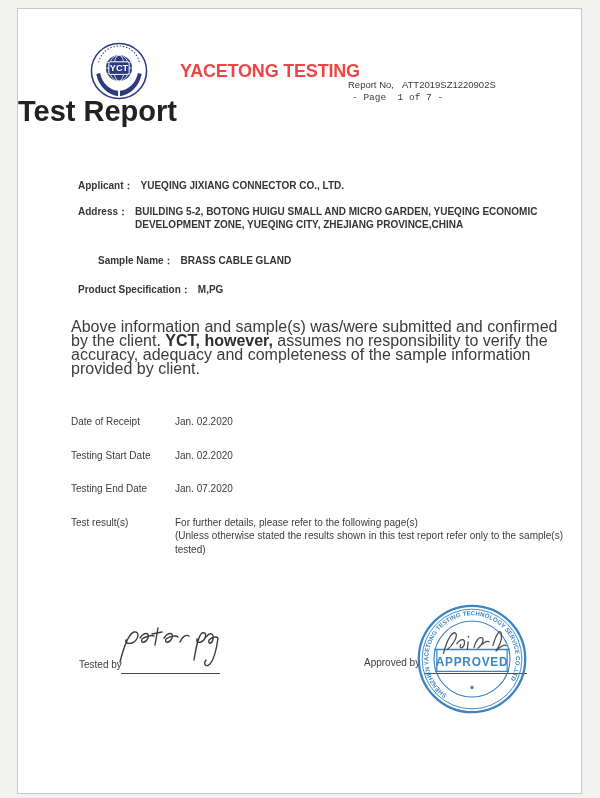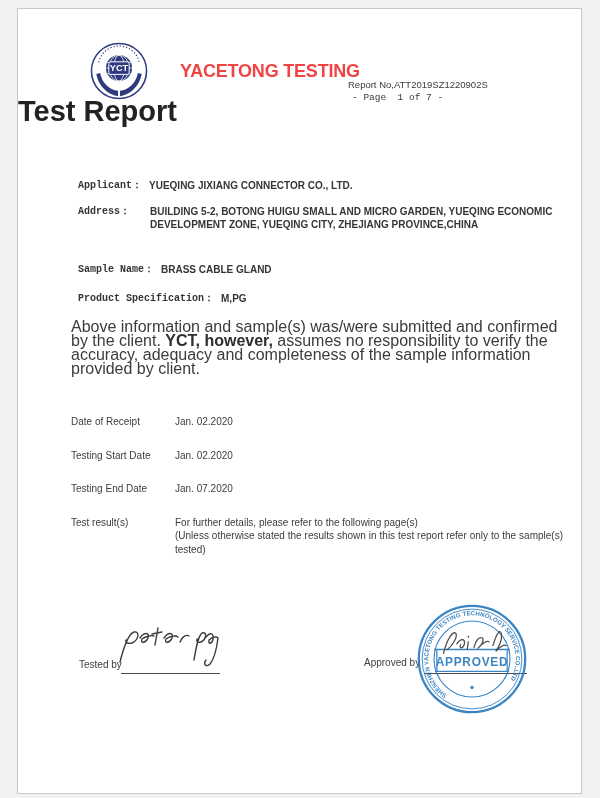--- a/index.html
+++ b/index.html
@@ -16,33 +16,33 @@
     background:#ffffff;border:1px solid #c9c9c9;
   }
   .abs{position:absolute;}
 
   
   .header-row{left:72px;top:32px;display:flex;align-items:center;gap:32px;}
   .logo-svg{width:58px;height:60px;display:block;}
   .company-name{font-size:18px;font-weight:bold;color:#ef4444;letter-spacing:-0.2px;}
 
   .report-no{left:330px;top:69px;font-size:9.5px;line-height:13px;color:#3a3a3a;}
-  .report-no .row{display:flex;}
+  .report-no .row{display:flex;gap:8px;}
   .report-no .page-line{margin-left:4px;white-space:pre;font-family:Liberation Mono, monospace;}
 
   .doc-title{left:0;top:86px;width:100%;text-align:left;padding-right:34px;box-sizing:border-box;
     font-size:29px;font-weight:bold;color:#222;}
 
   
   .fields{left:60px;top:170px;width:480px;font-size:10px;font-weight:bold;color:#353535;line-height:13.5px;}
   .frow{display:flex;margin-bottom:12px;}
-  .frow .flabel{flex:0 0 auto;margin-right:7px;white-space:nowrap;font-family:Liberation Mono, monospace;}
-  .frow.address{margin-bottom:31px;gap:13px;}
+  .frow .flabel{flex:0 0 auto;margin-right:7px;white-space:nowrap;}
+  .frow.address{margin-bottom:22px;}
   .frow.address .fvalue{width:414px;}
-  .frow.sample{margin-bottom:16px;}
+  .frow.sample{margin-bottom:16px;margin-left:20px;}
 
   
   .disclaimer{left:41px;top:311px;width:487px;font-size:16px;line-height:14px;color:#3c3c3c;margin-left:12px;}
   .disclaimer b{color:#2e2e2e;}
 
   
   .dates{left:53px;top:386px;width:492px;font-size:10px;color:#3c3c3c;}
   .kv-row{display:flex;margin-bottom:9.5px;line-height:13.5px;margin-top:20px;}
   .kv-row .klabel{flex:0 0 104px;}
   .kv-row .kvalue{flex:1;}

